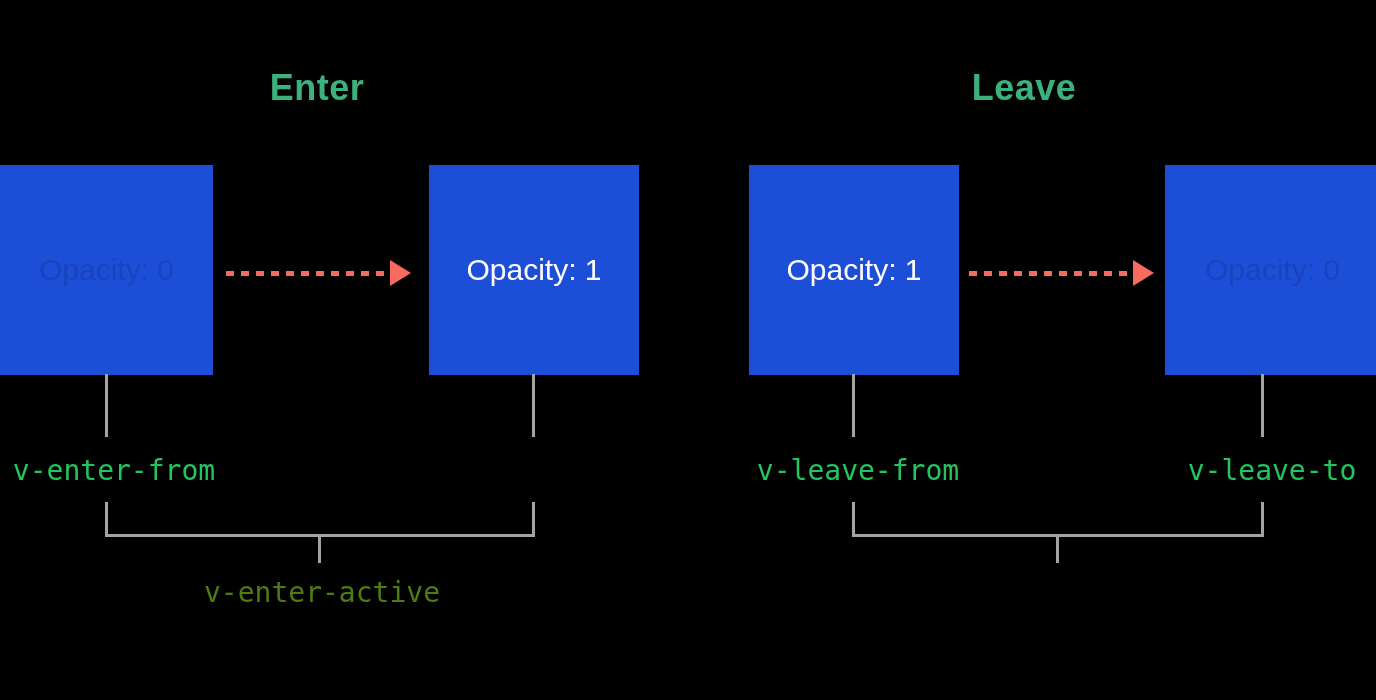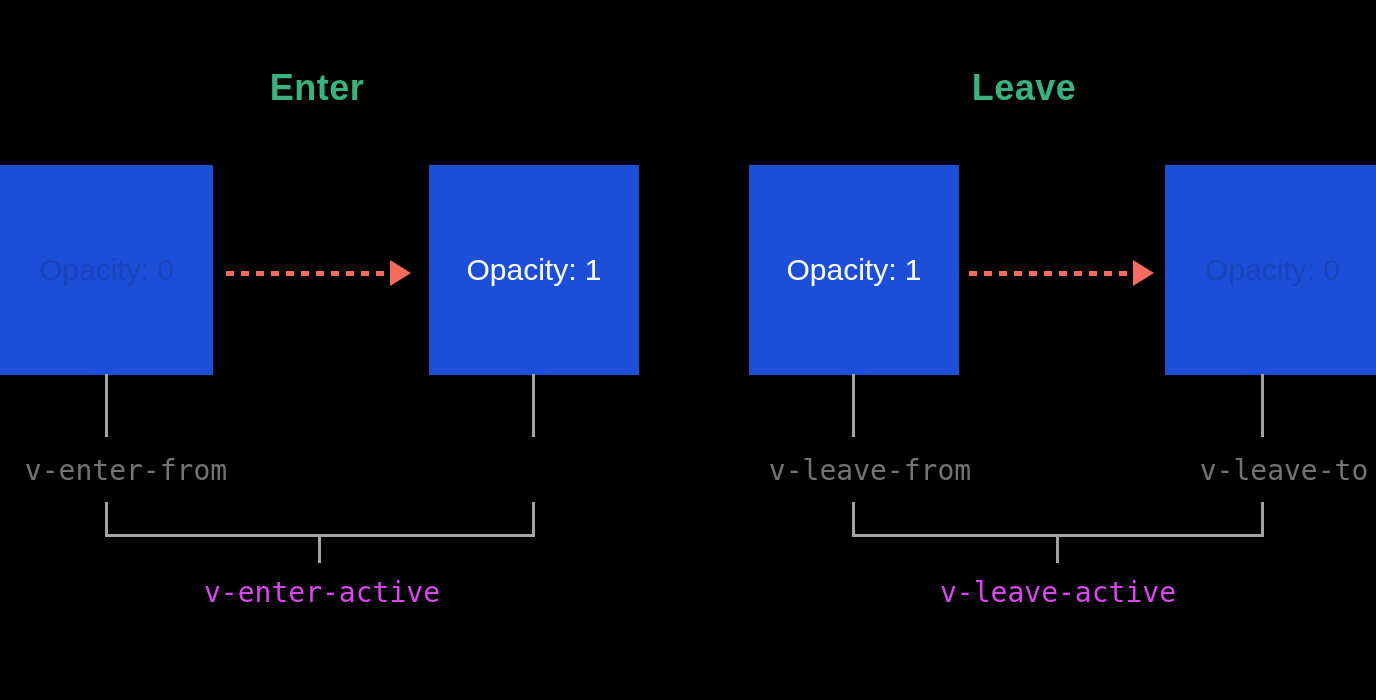--- a/index.html
+++ b/index.html
@@ -29,34 +29,34 @@
     position:absolute; top:260px; width:0; height:0;
     border-top:13px solid transparent; border-bottom:13px solid transparent;
     border-left:21px solid #f76a5e;
   }
   .drop-line {
     position:absolute; top:374px; width:3px; height:63px; background:#a3a3a3;
   }
   .class-label {
     position:absolute; top:456px; transform:translateX(-50%);
     font-family:"DejaVu Sans Mono","Liberation Mono",monospace;
-    font-size:28px; line-height:1.1; color:#737373; white-space:nowrap;margin-left:12px;
+    font-size:28px; line-height:1.1; color:#22c55e; white-space:nowrap;
   }
   .bracket {
     position:absolute; top:502px; height:35px;
     border-left:3px solid #a3a3a3; border-right:3px solid #a3a3a3;
     border-bottom:3px solid #a3a3a3; box-sizing:border-box;
   }
   .bracket-stub {
     position:absolute; top:537px; width:3px; height:26px; background:#a3a3a3;
   }
   .active-label {
     position:absolute; top:578px; transform:translateX(-50%);
     font-family:"DejaVu Sans Mono","Liberation Mono",monospace;
-    font-size:28px; line-height:1.1; color:#d946ef; white-space:nowrap;
+    font-size:28px; line-height:1.1; color:#4d7c0f; white-space:nowrap;
   }
 </style>
 </head>
 <body>
 
 <div id="canvas">
 
   <div class="section-title" style="left:317px">Enter</div>
   <div class="section-title" style="left:1024px">Leave</div>
 
@@ -88,15 +88,14 @@
   <div class="class-label" style="left:114px">v-enter-from</div>
   <div class="class-label" style="left:858px">v-leave-from</div>
   <div class="class-label" style="left:1272px">v-leave-to</div>
 
   <div class="bracket" style="left:105px; width:430px"></div>
   <div class="bracket-stub" style="left:318px"></div>
   <div class="active-label" style="left:322px">v-enter-active</div>
 
   <div class="bracket" style="left:852px; width:412px"></div>
   <div class="bracket-stub" style="left:1056px"></div>
-  <div class="active-label" style="left:1058px">v-leave-active</div>
 
 </div>
 
 </body></html>

